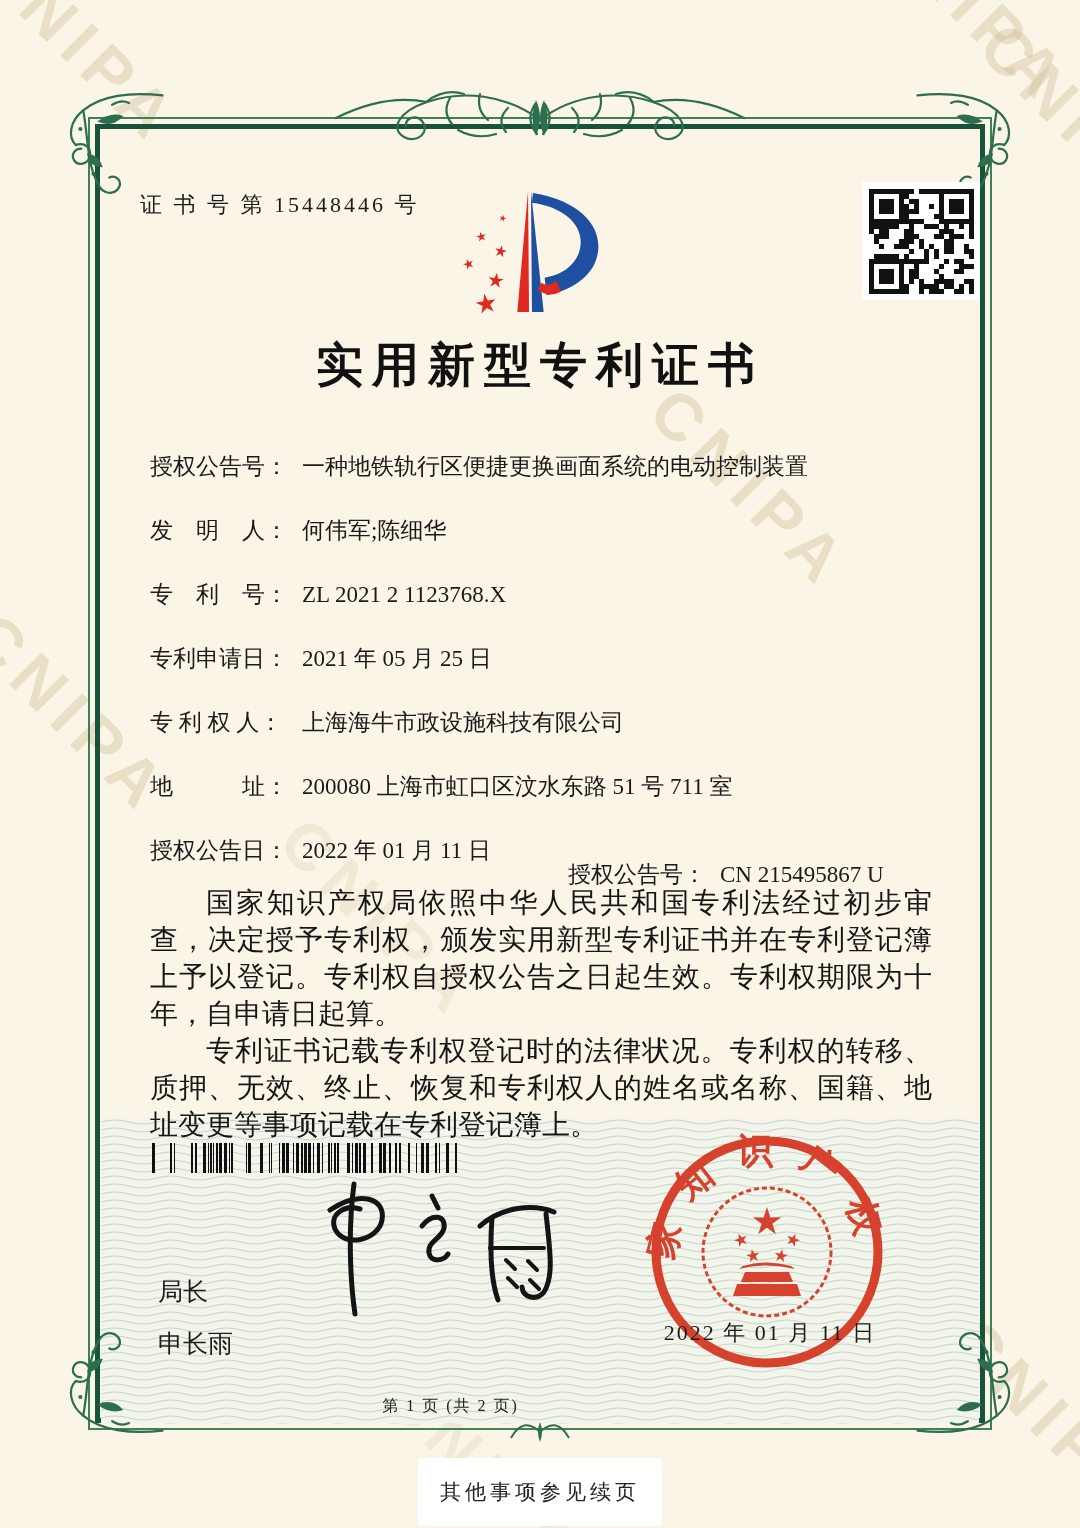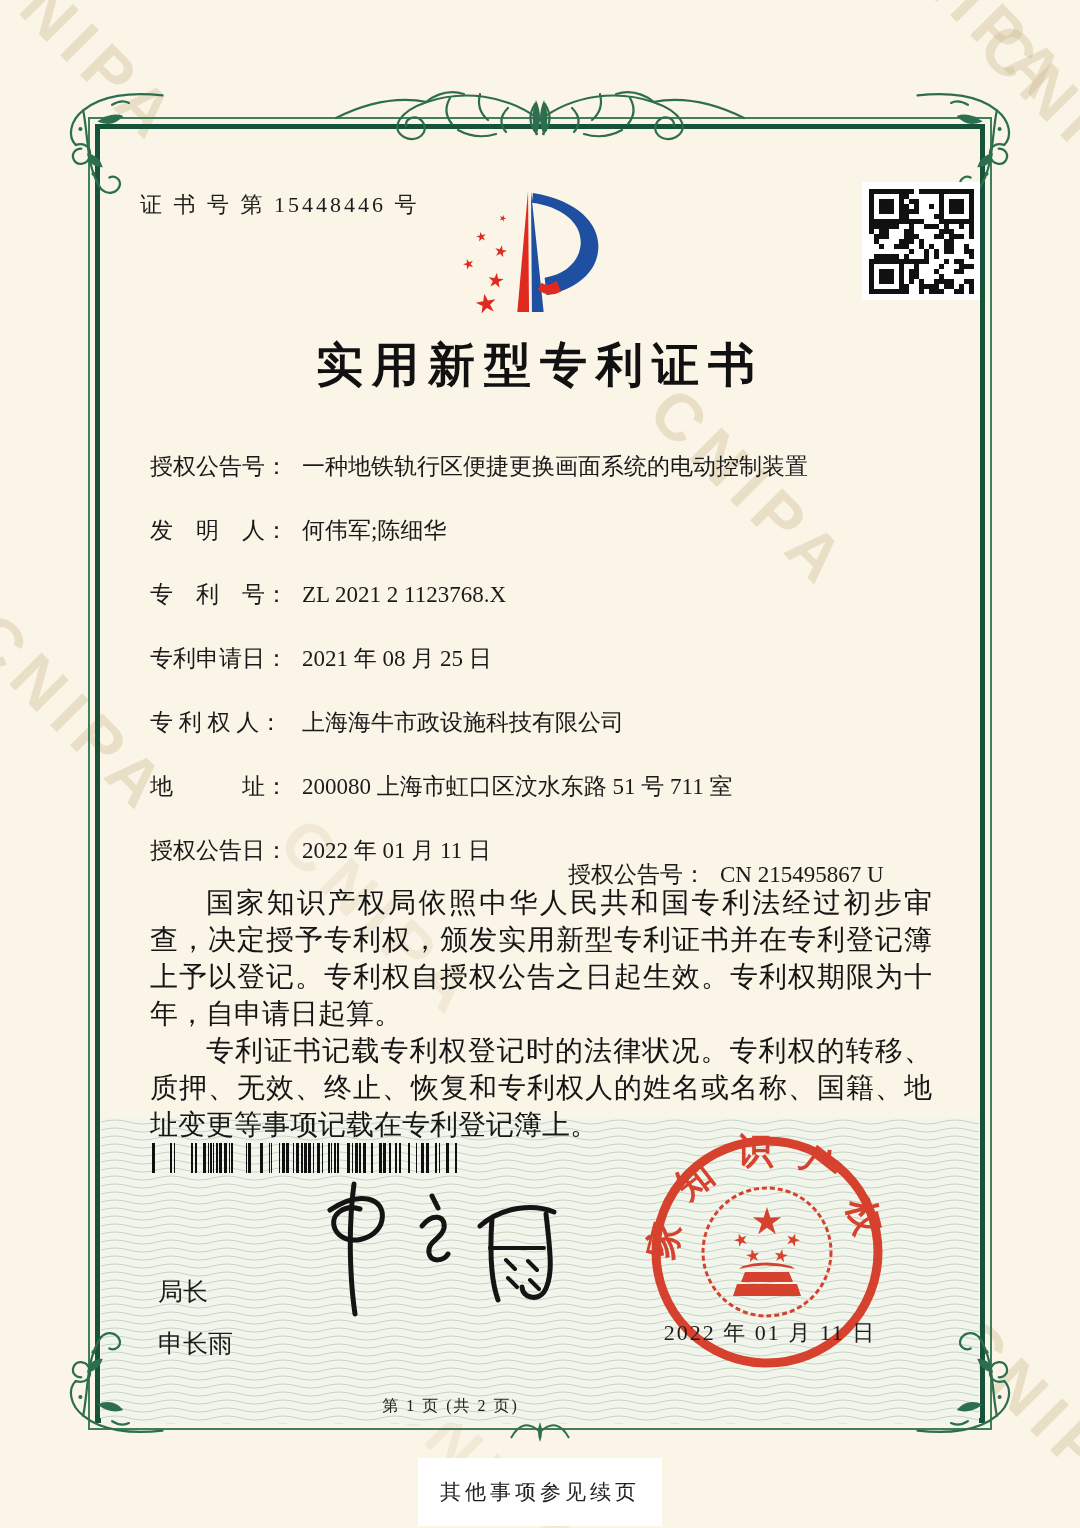--- a/index.html
+++ b/index.html
@@ -293,21 +293,21 @@
     <div class="frow">
       <span class="flabel">授权公告号：</span><span>一种地铁轨行区便捷更换画面系统的电动控制装置</span>
     </div>
     <div class="frow">
       <span class="flabel">发　明　人：</span><span>何伟军;陈细华</span>
     </div>
     <div class="frow">
       <span class="flabel">专　利　号：</span><span>ZL 2021 2 1123768.X</span>
     </div>
     <div class="frow">
-      <span class="flabel">专利申请日：</span><span>2021 年 08 月 25 日</span>
+      <span class="flabel">专利申请日：</span><span>2021 年 05 月 25 日</span>
     </div>
     <div class="frow">
       <span class="flabel">专 利 权 人：</span><span>上海海牛市政设施科技有限公司</span>
     </div>
     <div class="frow">
       <span class="flabel">地　　　址：</span><span>200080 上海市虹口区汶水东路 51 号 711 室</span>
     </div>
     <div class="frow">
       <span class="flabel">授权公告日：</span><span>2022 年 01 月 11 日</span>
       <span class="fgroup2">

